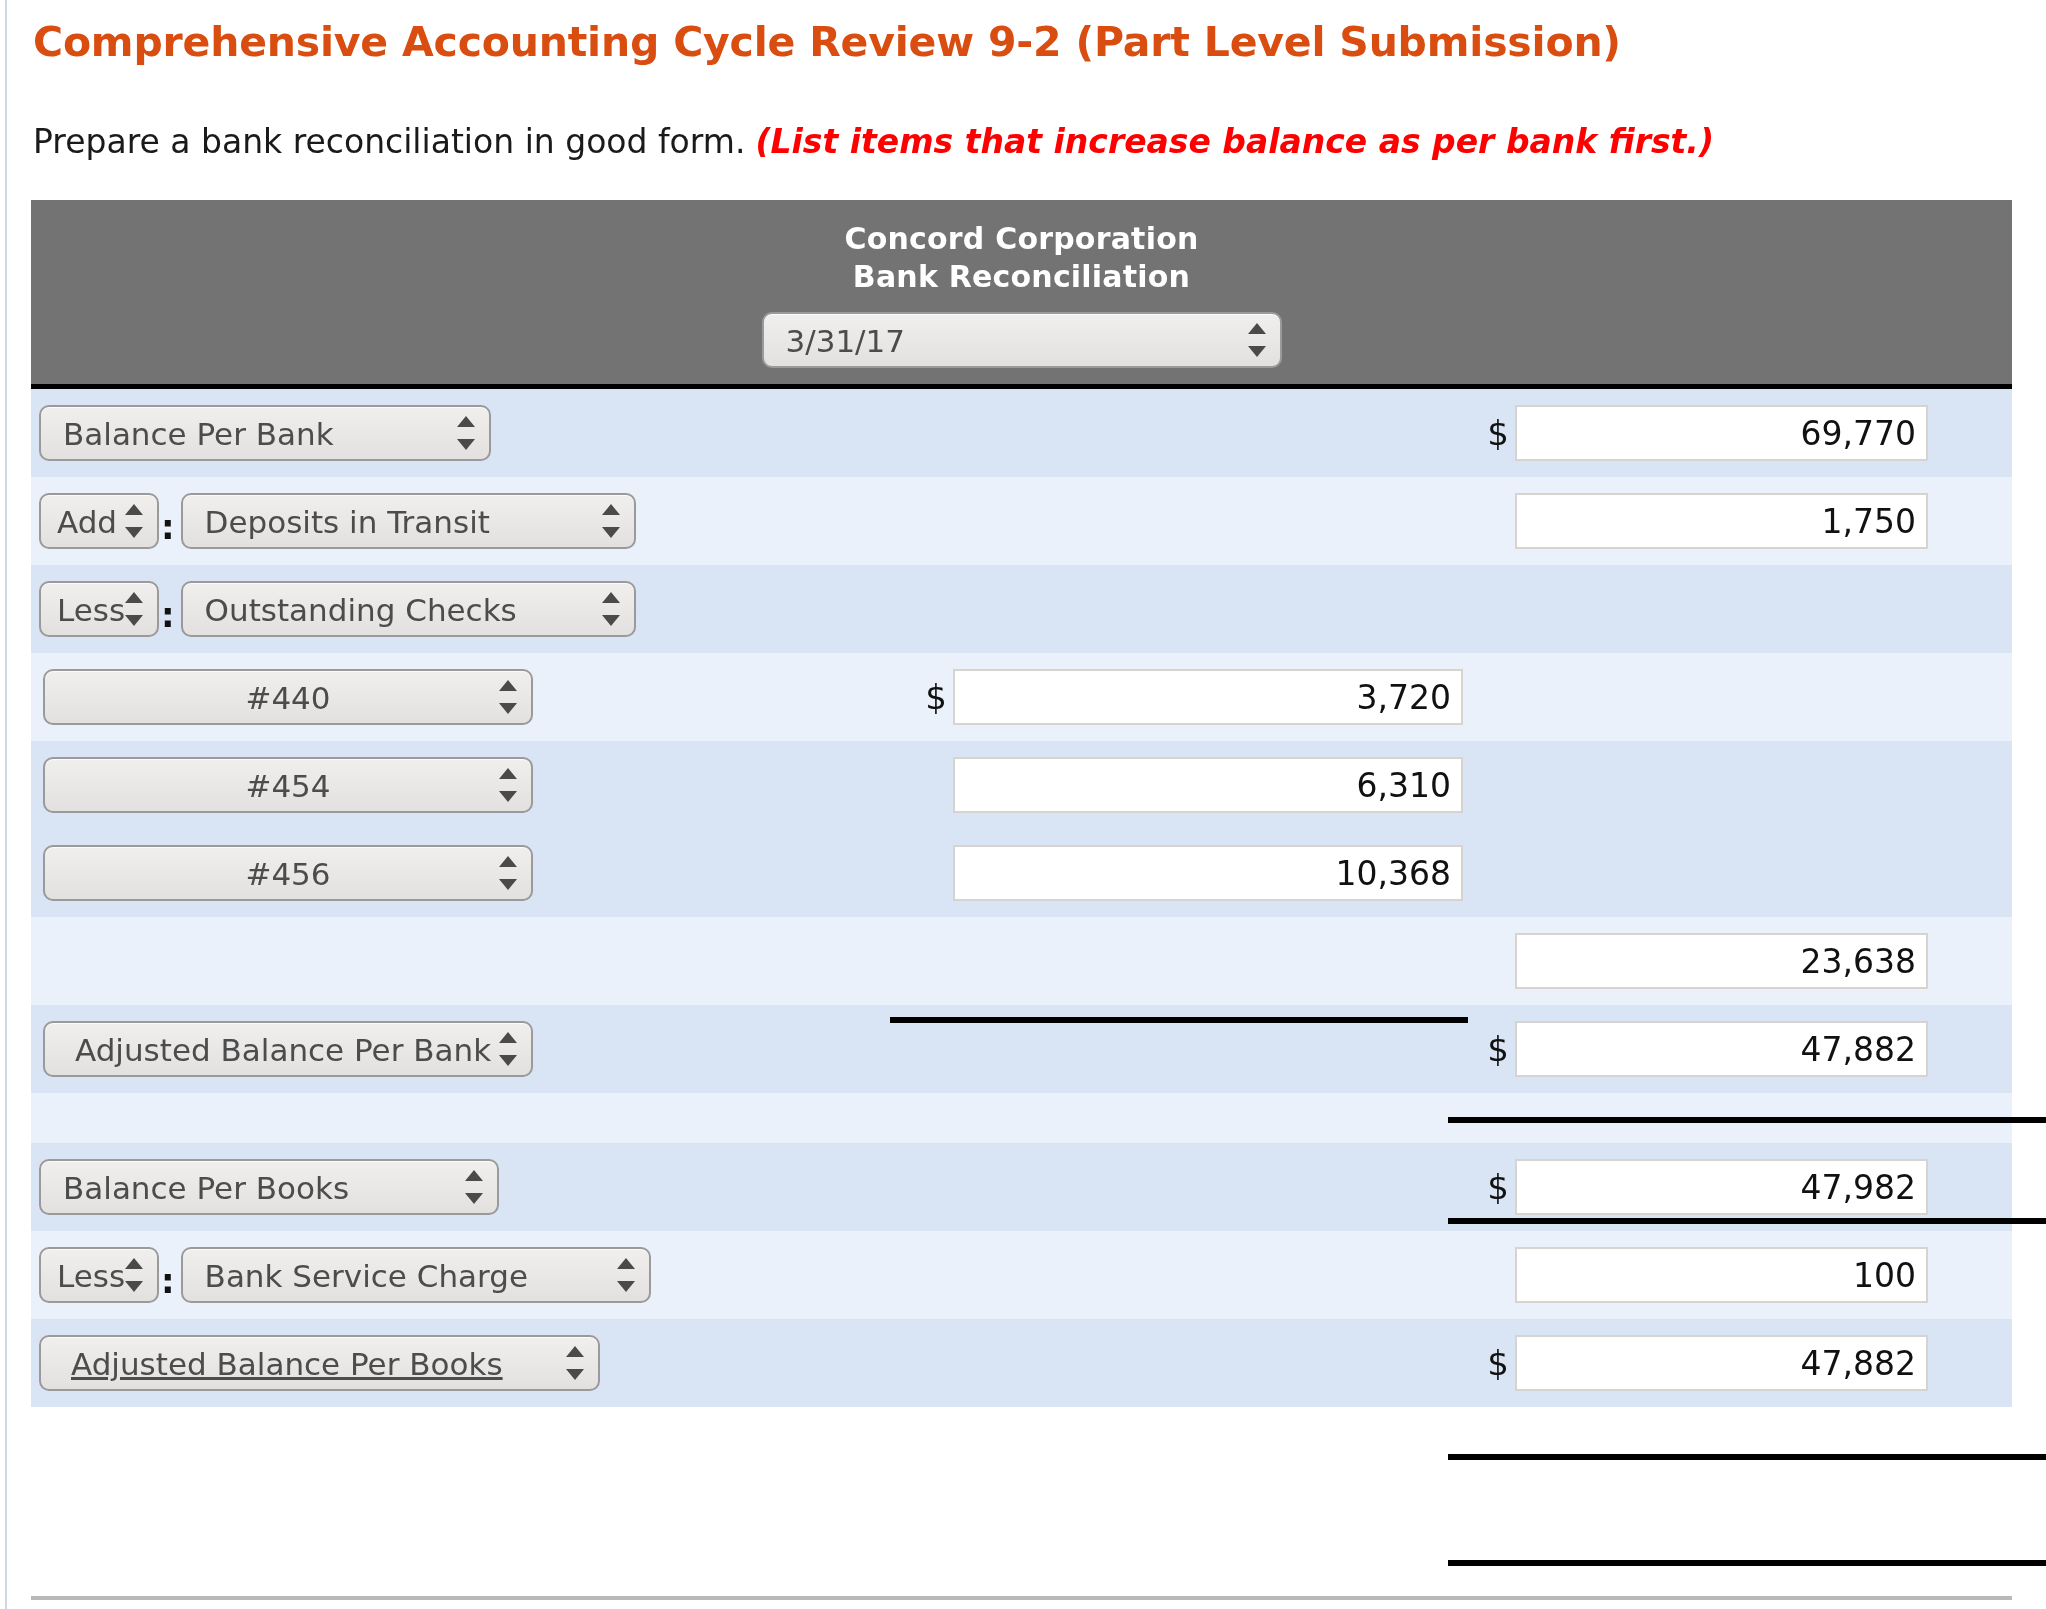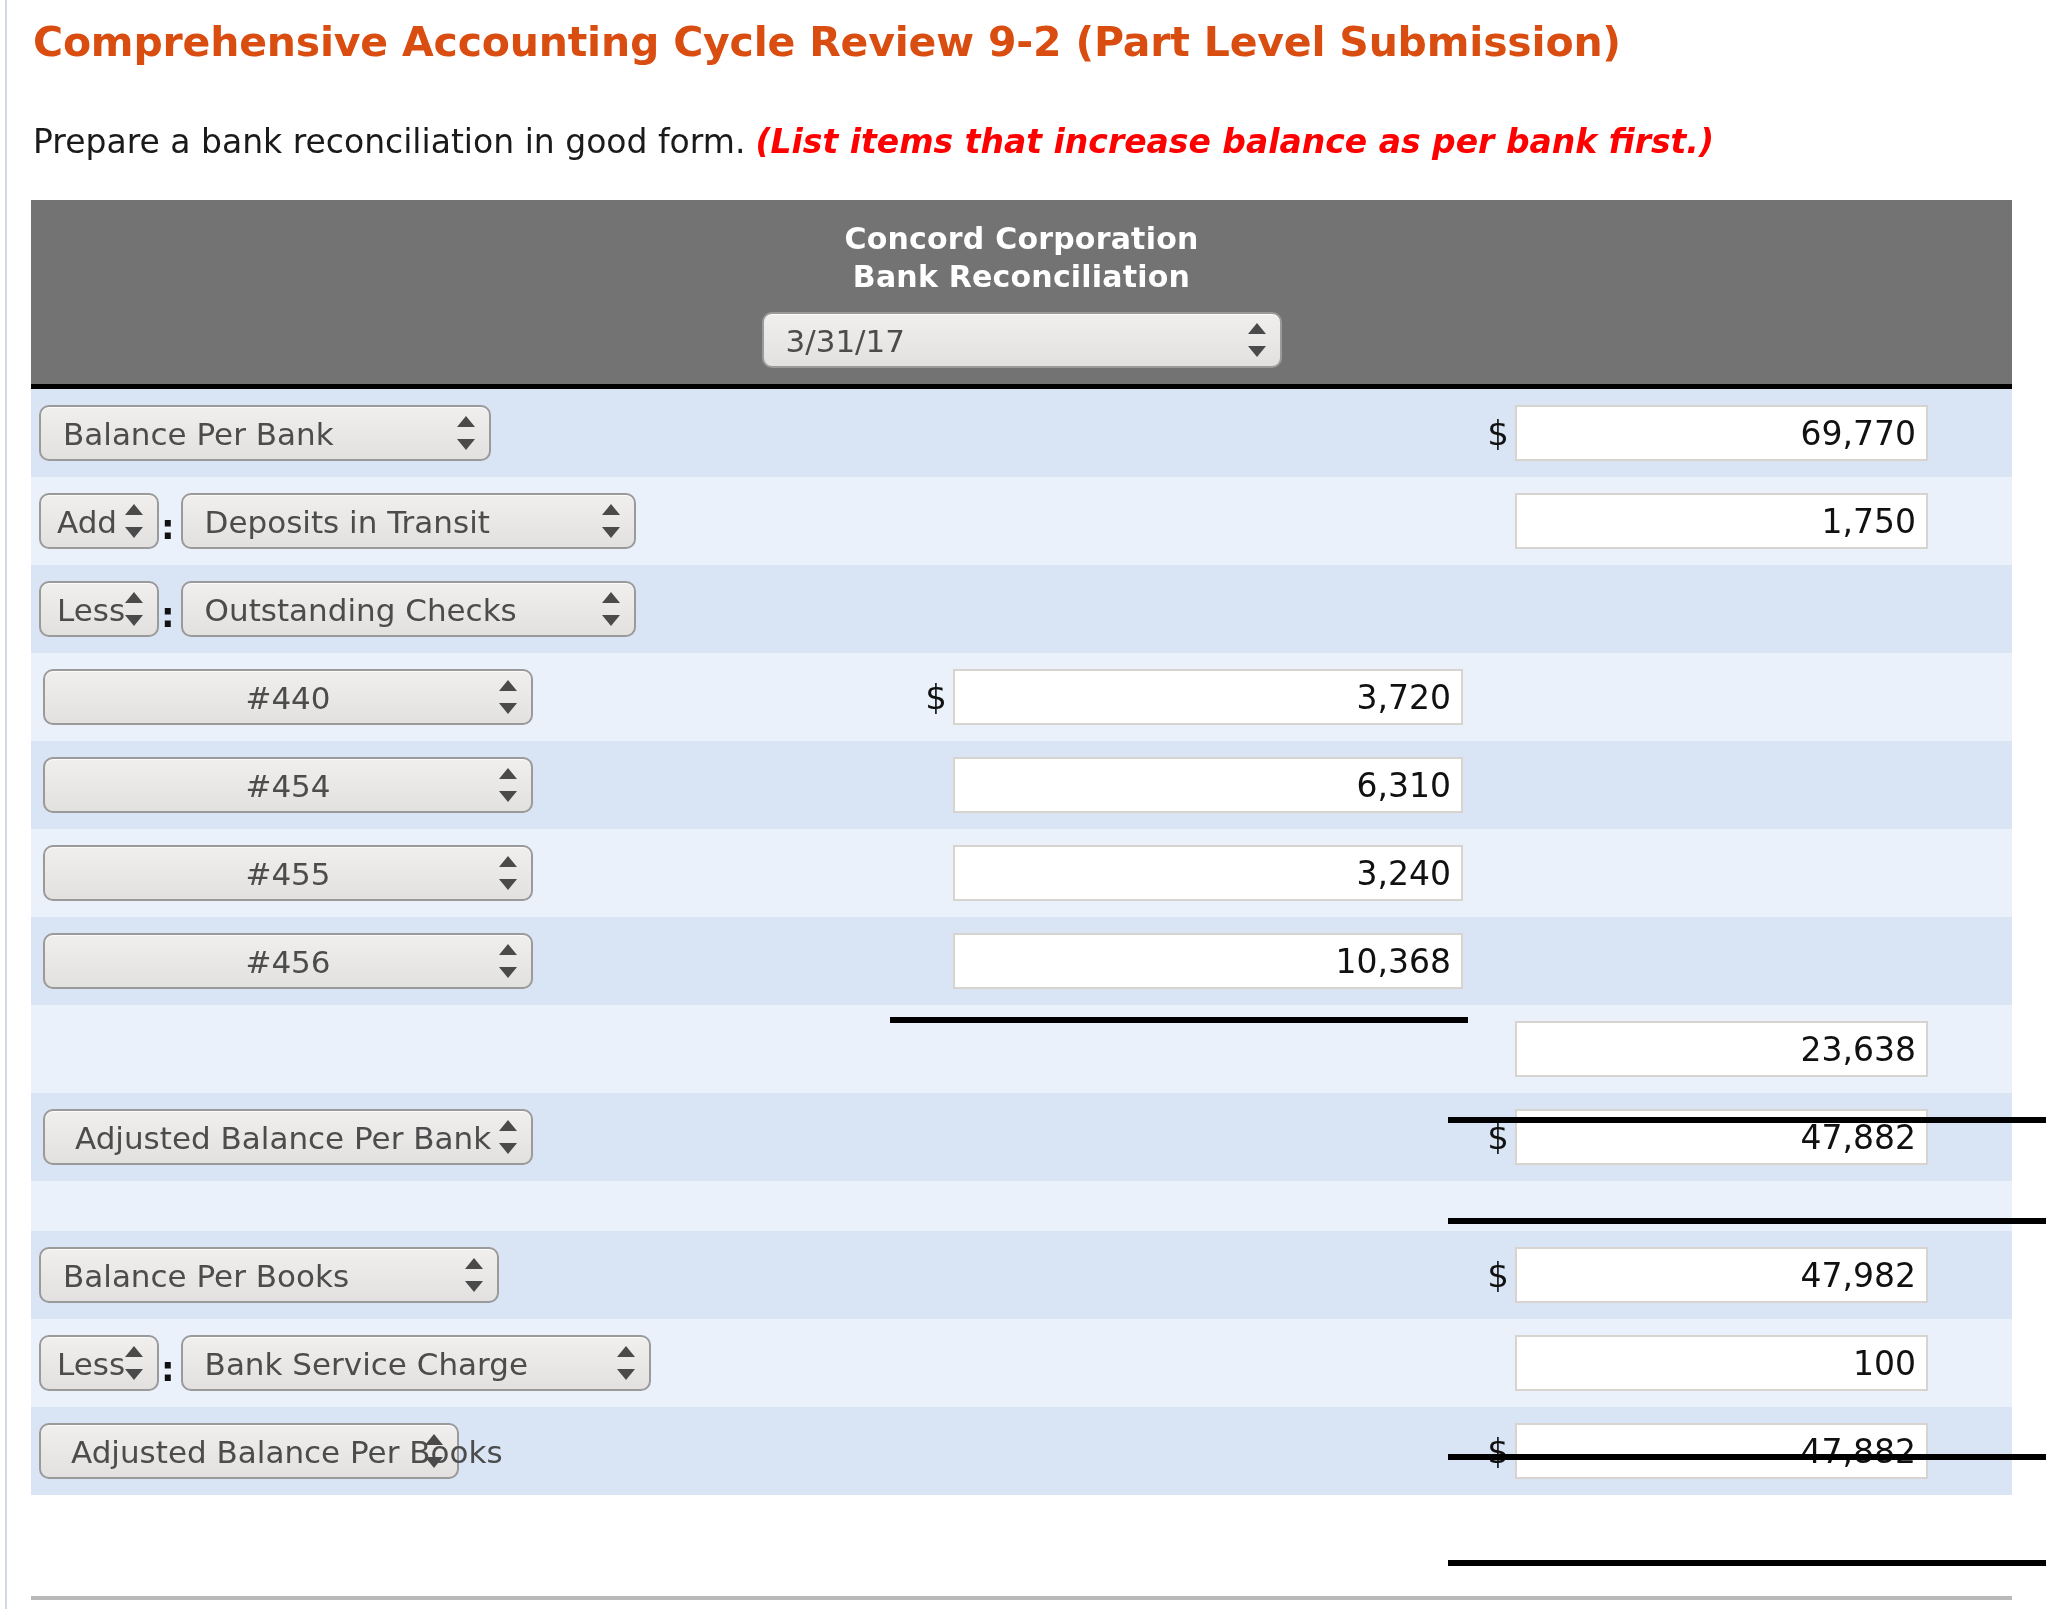--- a/index.html
+++ b/index.html
@@ -135,21 +135,21 @@
   .sel .arrows i.up   { top: 3px;  border-bottom: 11px solid #4a4a4a; }
   .sel .arrows i.down { bottom: 3px; border-top: 11px solid #4a4a4a; }
 
   .sel.w-date    { width: 520px; text-align: left; }
   .sel.w-main    { width: 452px; }
   .sel.w-addless { width: 120px; padding: 0 42px 0 16px; }
   .sel.w-item    { width: 455px; }
   .sel.w-check   { width: 490px; text-align: center; padding: 0 48px 0 48px; }
   .sel.w-adjbank { width: 490px; text-align: center; padding: 0 44px 0 30px; }
   .sel.w-books   { width: 460px; }
-  .sel.w-adjbooks{ width: 420px; padding: 0 44px 0 30px; }
+  .sel.w-adjbooks{ width: 561px; padding: 0 44px 0 30px; text-decoration: underline; }
   .sel.w-bsc     { width: 470px; }
 
   .colon {
     display: inline-block;
     font-size: 34px;
     font-weight: bold;
     color: #111;
     vertical-align: bottom;
     margin: 0 6px 0 2px;
     line-height: 30px;
@@ -354,39 +354,20 @@
           </div>
         </td>
         <td class="c-mid-dol"></td>
         <td class="c-mid">
           <div class="money mid">6,310</div>
         </td>
         <td class="c-end-dol"></td>
         <td class="c-end"></td>
       </tr>
 
-      <tr class="even">
-        <td class="c-label">
-          <div class="row-inline pad-left-12">
-            <div class="sel w-check">
-              <span>#455</span>
-              <span class="arrows">
-                  <i class="up"></i>
-                  <i class="down"></i>
-                </span>
-            </div>
-          </div>
-        </td>
-        <td class="c-mid-dol"></td>
-        <td class="c-mid">
-          <div class="money mid">3,240</div>
-        </td>
-        <td class="c-end-dol"></td>
-        <td class="c-end"></td>
-      </tr>
 
       <tr class="odd">
         <td class="c-label">
           <div class="row-inline pad-left-12">
             <div class="sel w-check">
               <span>#456</span>
               <span class="arrows">
                   <i class="up"></i>
                   <i class="down"></i>
                 </span>

